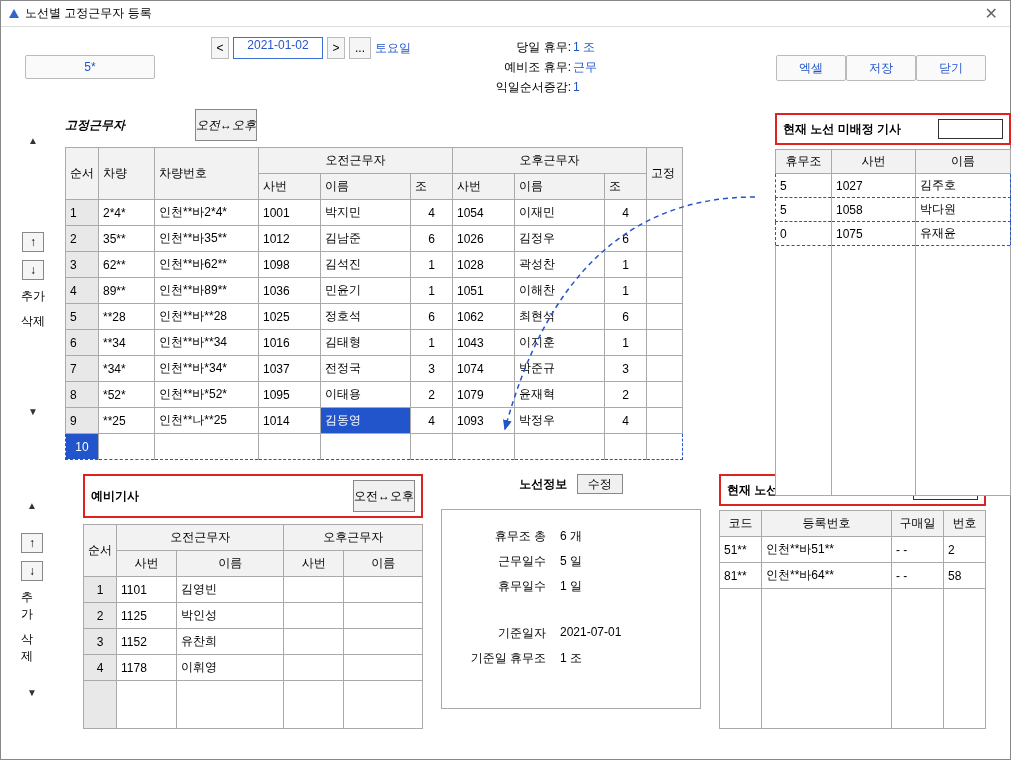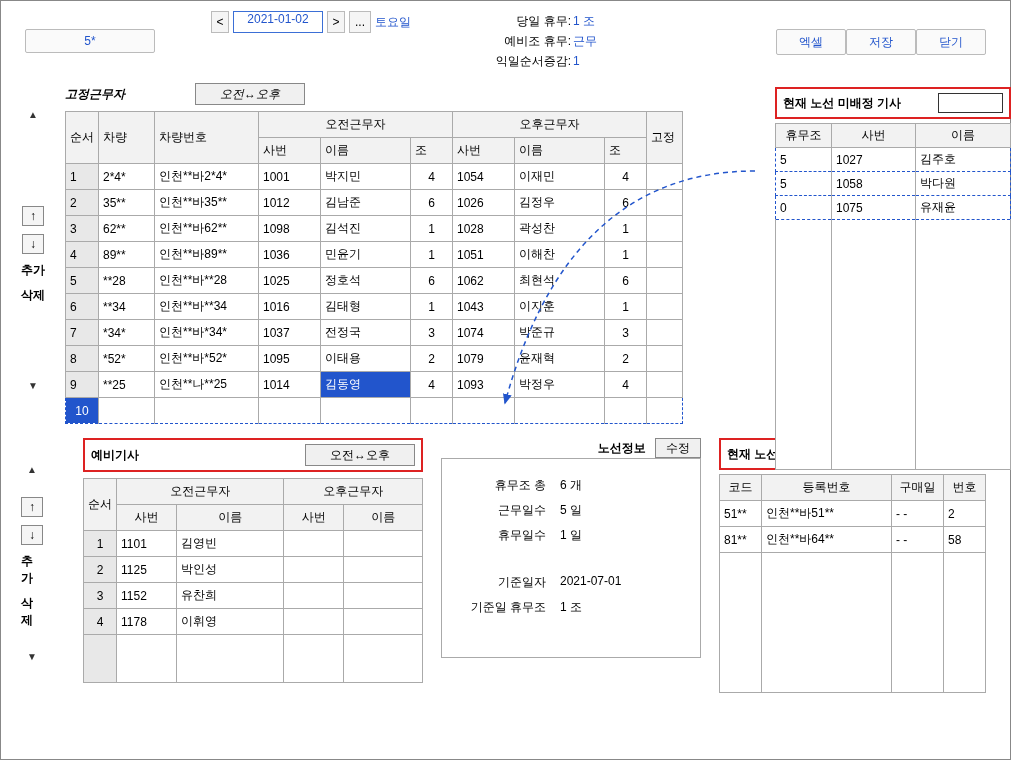--- a/index.html
+++ b/index.html
@@ -25,28 +25,28 @@
 .info-col .blue { color: #2255cc; }
 
 .right-btns { margin-left: auto; display: flex; gap: 0; margin-top: 18px; }
 .pbtn { width: 70px; height: 26px; border: 1px solid #bbb; border-radius: 2px; background: #fafafa; color: #2255cc; display: flex; align-items: center; justify-content: center; cursor: pointer; }
 
 .content { position: relative; padding: 12px 24px 0 24px; }
 
 .section-header { display: flex; align-items: center; gap: 10px; margin-bottom: 6px; }
 .section-header.red-box { border: 2px solid #d22; padding: 4px 6px; }
 .section-title { font-weight: bold; }
-.swap-btn { padding: 2px 24px; border: 1px solid #888; background: #f0f0f0; cursor: pointer; height: 22px; display: flex; align-items: center; }
+.swap-btn { padding: 2px 0; border: 1px solid #888; background: #f0f0f0; cursor: pointer; height: 32px; display: flex; align-items: center; }
 .ed-btn { padding: 1px 10px; border: 1px solid #888; background: #f0f0f0; cursor: pointer; height: 20px; display: inline-flex; align-items: center; margin-left: 6px; }
 .white-input { width: 65px; height: 20px; border: 1px solid #333; background: #fff; margin-left: auto; }
 
 .side-controls { position: absolute; display: flex; flex-direction: column; align-items: center; gap: 8px; font-size: 11px; }
 .nav-tri { font-size: 10px; color: #333; cursor: pointer; }
 .sq-btn { width: 22px; height: 20px; border: 1px solid #888; background: #f5f5f5; display: flex; align-items: center; justify-content: center; cursor: pointer; }
-.txt-btn { cursor: pointer; font-weight: bold; }
+.txt-btn { cursor: pointer; }
 
 table { border-collapse: collapse; }
 th, td { border: 1px solid #aaa; padding: 0 4px; height: 26px; background: #fff; white-space: nowrap; overflow: hidden; }
 th { background: #f2f2f2; font-weight: normal; }
 .rownum { background: #e8e8e8; text-align: center; }
 .sel-cell { background: #2255cc; color: #fff; }
 .sel-row { background: #2255cc; color: #fff; }
 
 .main-table { margin-left: 40px; }
 .main-table th, .main-table td { text-align: left; }
@@ -66,20 +66,25 @@
 
 .arrow-svg { position: absolute; pointer-events: none; }
 
 .rt-wrap { position: absolute; left: 750px; top: 4px; width: 236px; }
 .rt-table th, .rt-table td { height: 24px; }
 </style>
 </head>
 <body>
 
 <div class="window">
+  <div class="titlebar">
+    <div class="triangle"></div>
+    <div class="title">노선별 고정근무자 등록</div>
+    <div class="close">✕</div>
+  </div>
 
   <div class="toolbar">
     <div class="route-box">5*</div>
     <div class="date-col">
       <div class="date-row">
         <div class="chev-btn">&lt;</div>
         <div class="date-input">2021-01-02</div>
         <div class="chev-btn">&gt;</div>
         <div class="dots-btn">...</div>
         <div class="dow">토요일</div>
@@ -405,21 +410,21 @@
                 <td style="border-top:none;"></td>
                 <td style="border-top:none;"></td>
                 <td style="border-top:none;"></td>
                 <td style="border-top:none;"></td>
               </tr>
             </tbody>
         </table>
       </div>
 
       <div class="col-mid">
-        <div style="text-align:right;margin-bottom:0;">
+        <div style="text-align:center;margin-bottom:15px;">
           <span class="section-title">노선정보</span>
           <span class="ed-btn">수정</span>
         </div>
         <div class="route-info-box">
           <div class="rline">
               <span class="rlabel">휴무조 총</span>
               <span>6 개</span>
             </div>
           <div class="rline">
               <span class="rlabel">근무일수</span>

